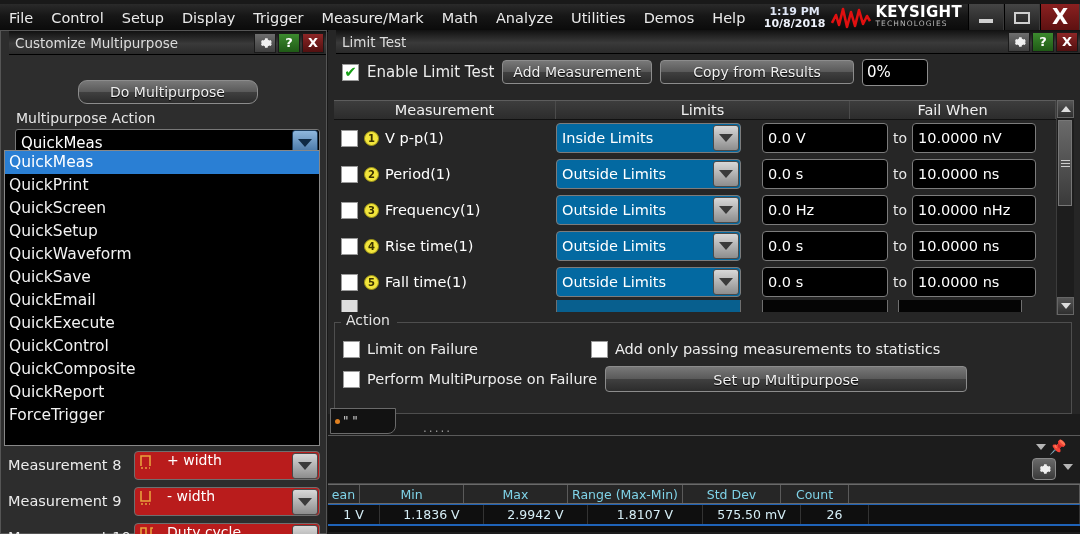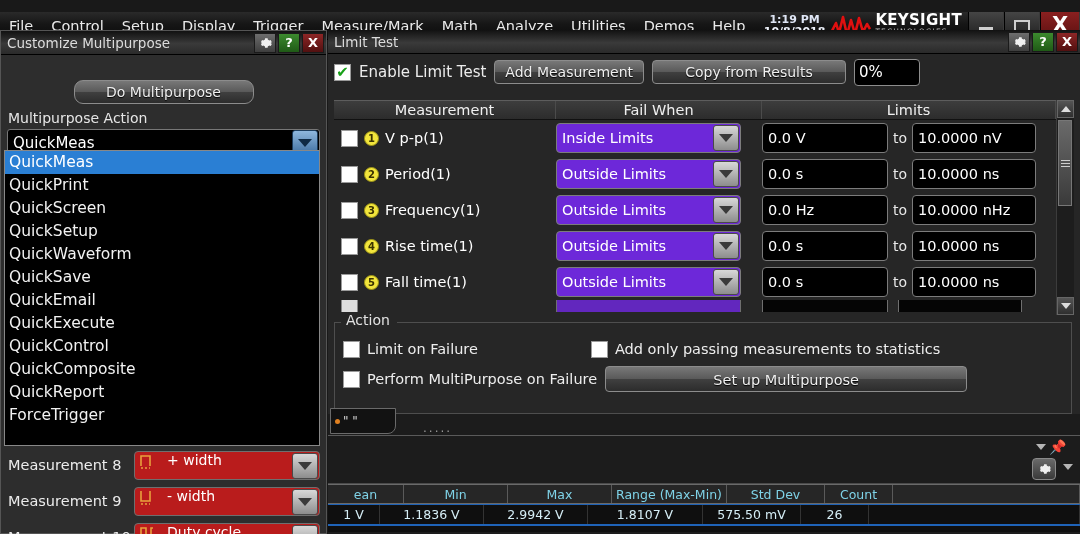--- a/index.html
+++ b/index.html
@@ -6,21 +6,21 @@
   html, body {
     width: 1080px; height: 534px;
     background: #1b1b1b;
     font-family: "DejaVu Sans", "Liberation Sans", sans-serif;
     overflow: hidden;
   }
   #root { position: relative; width: 1080px; height: 534px; background:#191919; }
 
   
   .menubar {
-    position:absolute; left:0; top:12px; width:1080px; height:28px;
+    position:absolute; left:0; top:4px; width:1080px; height:28px;
     background: linear-gradient(#2a2a2a 0%, #161616 45%, #0a0a0a 100%);
     display:flex; align-items:center; color:#e9e9e9; font-size:14.5px;
     border-bottom:1px solid #000;
   }
   .menu-item { padding:3px 8px; margin:0 1px; white-space:nowrap; color:#eaeaea; }
   .clock {
     margin-left:auto; text-align:center; line-height:12px;
     font-size:11px; color:#cfd6e8; font-weight:bold; padding-right:4px;
     font-family:"DejaVu Sans","Liberation Sans",sans-serif;
   }
@@ -36,21 +36,21 @@
     width:36px; display:flex; align-items:center; justify-content:center;
     background: linear-gradient(#454545,#1d1d1d); border-left:1px solid #000;
     border-right:1px solid #3a3a3a;
   }
   .winbtn.close { background: linear-gradient(#8a2020,#5a1010); width:40px; }
   .winbtn .bar { width:14px; height:4px; background:#cfcfcf; margin-top:7px; }
   .winbtn .box { width:16px; height:12px; border:2px solid #cfcfcf; }
   .winbtn .xch { color:#fff; font-size:21px; font-weight:bold; line-height:21px; }
 
   
-  .dialog { position:absolute; background:#2b2b2b; border:1px solid #555; }
+  .dialog { position:absolute; background:#2b2b2b; border:1px solid #555;padding-left:8px; }
   .dlg-title {
     height:24px; display:flex; align-items:center;
     background: linear-gradient(#111 0%, #3a3a3a 55%, #2a2a2a 100%);
     color:#dcdcdc; font-size:13.5px; padding-left:6px; border-bottom:1px solid #000;
   }
   .dlg-title .tt { flex:1; }
   .tbtn { width:22px; height:20px; margin-right:2px; display:flex; align-items:center; justify-content:center;
           border:1px solid #1a1a1a; font-size:13px; font-weight:bold; color:#fff; }
   .tbtn.gear { background: linear-gradient(#6d6d6d,#3e3e3e); }
   .tbtn.help { background: linear-gradient(#3c8a2e,#1f5a16); }
@@ -120,21 +120,21 @@
   .trow { display:flex; align-items:center; height:36px; }
   .cell1 { width:222px; display:flex; align-items:center; gap:6px; padding-left:7px; }
   .badge {
     width:15px; height:15px; border-radius:50%; background:#f2e53c; color:#3a3200;
     font-size:10px; font-weight:bold; display:flex; align-items:center; justify-content:center;
     border:1px solid #9d9417; flex:none;
   }
   .mname { color:#fff; font-size:14.5px; white-space:nowrap; }
   .cell2 { width:206px; }
   .failsel {
-    display:flex; align-items:center; background:#6d28d9; border:1px solid #7c7c7c;
+    display:flex; align-items:center; background:#0369a1; border:1px solid #7c7c7c;
     border-radius:4px; height:30px; width:185px;
   }
   .failsel .fv { flex:1; color:#fff; font-size:14.5px; padding-left:5px; white-space:nowrap; }
   .cell3 { flex:1; display:flex; align-items:center; gap:5px; }
   .numbox {
     background:#000; border:1px solid #7c7c7c; border-radius:4px; height:30px;
     color:#fff; font-size:14.5px; line-height:28px; padding-left:5px; width:126px; white-space:nowrap; overflow:hidden;
   }
   .numbox.wide { width:124px; }
   .toword { color:#e8e8e8; font-size:14px; }
@@ -332,22 +332,22 @@
       <div class="btn3d">Add Measurement</div>
       <div class="btn3d" style="width:194px">Copy from Results</div>
       <div class="pctbox">0%</div>
     </div>
   </div>
 
   <div class="tblwrap">
     <div class="tbl">
       <div class="thead">
         <div class="th c1">Measurement</div>
+        <div class="th c3">Limits</div>
         <div class="th c2">Fail When</div>
-        <div class="th c3">Limits</div>
       </div>
 
       <div class="trow">
         <div class="cell1">
           <div class="chk"></div>
           <div class="badge">1</div>
           <div class="mname">V p-p(1)</div>
         </div>
         <div class="cell2">
             <div class="failsel">
@@ -512,21 +512,21 @@
       <div class="pin-icon">📌</div>
       <div class="gearchip">
         <svg class="gear-glyph" viewBox="0 0 16 16">
           <path fill="#f0f0f0" d="M8 5a3 3 0 100 6 3 3 0 000-6zm6.5 3l1.3-1-1.3-2.3-1.6.5a5.5 5.5 0 00-1.6-.9l-.3-1.6H8.1l-.3 1.6c-.6.2-1.1.5-1.6.9l-1.6-.5L3.3 7 4.6 8l-1.3 1 1.3 2.3 1.6-.5c.5.4 1 .7 1.6.9l.3 1.6h2.9l.3-1.6c.6-.2 1.1-.5 1.6-.9l1.6.5L15.8 9z"></path>
         </svg>
       </div>
       <div class="gearcaret"></div>
     </div>
 
     <div class="resthead">
-      <div class="rth" style="width:76px">ean</div>
+      <div class="rth" style="width:32px">ean</div>
       <div class="rth" style="width:104px">Min</div>
       <div class="rth" style="width:104px">Max</div>
       <div class="rth" style="width:115px">Range (Max-Min)</div>
       <div class="rth" style="width:98px">Std Dev</div>
       <div class="rth" style="width:68px">Count</div>
       <div class="rth" style="flex:1"></div>
     </div>
 
     <div class="restrow">
       <div class="rtd" style="width:52px">1 V</div>

